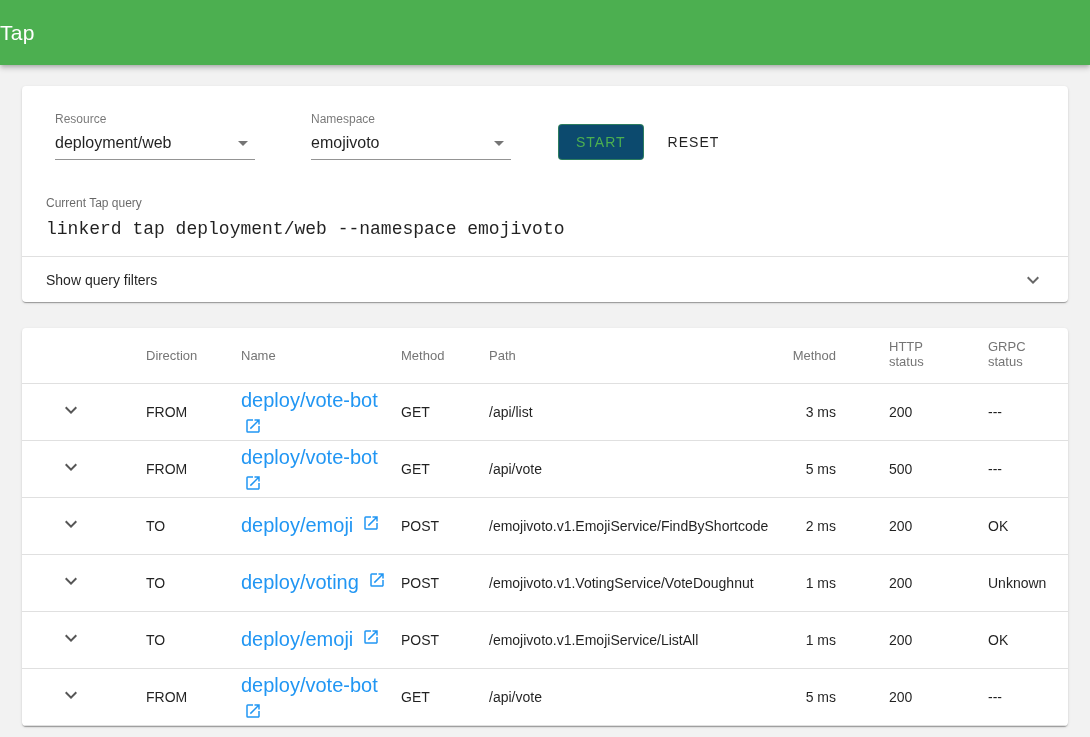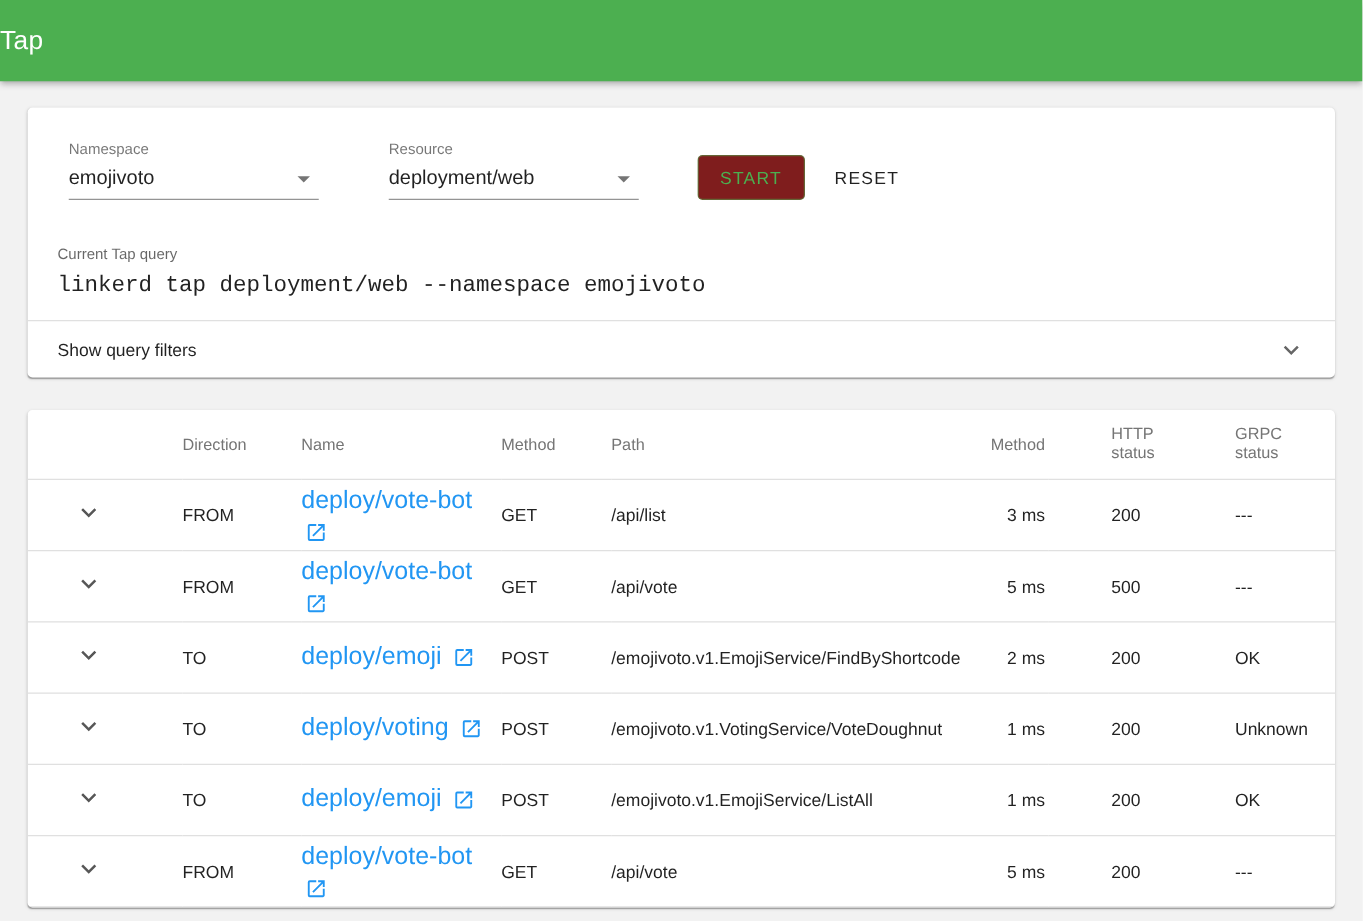--- a/index.html
+++ b/index.html
@@ -46,21 +46,21 @@
     border-bottom: 1px solid rgba(0,0,0,0.42);
     padding-bottom: 4px;
   }
   .select-value { font-size: 16px; color: rgba(0,0,0,0.87); }
   .select-arrow svg { fill: rgba(0,0,0,0.54); display: block; }
   .filters-buttons { display: flex; align-items: center; margin-left: 47px; margin-top: 12px; }
   .start-btn {
     font-family: "Liberation Sans", sans-serif;
     font-size: 14px; font-weight: 500; letter-spacing: 1px;
     color: var(--start-green, #4caf50);
-    background: #7f1d1d;
+    background: #0c4a6e;
     border: 1px solid rgba(76,175,80,0.5);
     border-radius: 4px;
     padding: 9px 17px;
     cursor: pointer;
   }
   .reset-btn {
     font-family: "Liberation Sans", sans-serif;
     font-size: 14px; font-weight: 500; letter-spacing: 1px;
     color: rgba(0,0,0,0.87);
     background: transparent; border: none;
@@ -109,48 +109,48 @@
   .grpc-cell, .grpc-th { padding-left: 24px; }
   .wrap-header { display: inline-block; width: 48px; line-height: 1.15; }
   .path-cell { white-space: nowrap; }
   .res-link {
     color: var(--link-blue, #2196f3);
     text-decoration: none;
     font-size: 20px;
   }
   .ext-link { display: inline-block; line-height: 0; }
   .ext-link svg { fill: var(--link-blue, #2196f3); display: block; }
-  .name-wrap { display: flex; align-items: center; gap: 9px; }
+  .name-wrap { display: flex; align-items: flex-start; gap: 9px; }
   .name-wrap.stacked { flex-direction: column; align-items: flex-start; gap: 5px; }
   .name-wrap.stacked .ext-link { margin-left: 3px; }
 </style>
 </head>
 <body>
 
 <header class="appbar">
   <h1>Tap</h1>
 </header>
 
 <section class="card filters-card">
   <div class="filters-row">
     <div class="select-control">
-      <span class="select-label">Namespace</span>
+      <span class="select-label">Resource</span>
       <div class="select-value-row">
-        <span class="select-value">emojivoto</span>
+        <span class="select-value">deployment/web</span>
         <span class="select-arrow">
           <svg viewBox="0 0 24 24" width="24" height="24">
               <path d="M7 10l5 5 5-5z"></path>
             </svg>
         </span>
       </div>
     </div>
     <div class="select-control">
-      <span class="select-label">Resource</span>
+      <span class="select-label">Namespace</span>
       <div class="select-value-row">
-        <span class="select-value">deployment/web</span>
+        <span class="select-value">emojivoto</span>
         <span class="select-arrow">
           <svg viewBox="0 0 24 24" width="24" height="24">
               <path d="M7 10l5 5 5-5z"></path>
             </svg>
         </span>
       </div>
     </div>
     <div class="filters-buttons">
       <button class="start-btn">START</button>
       <button class="reset-btn">RESET</button>

